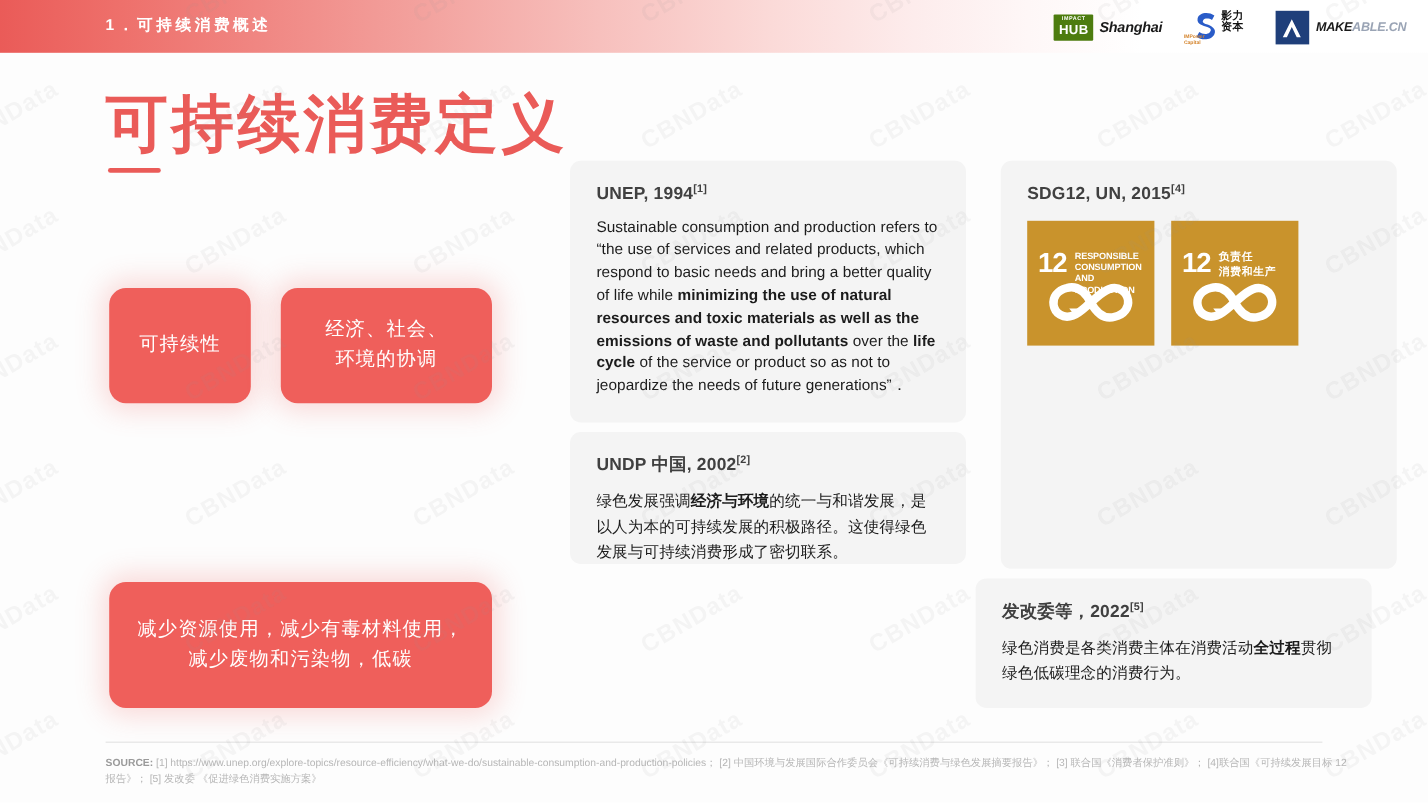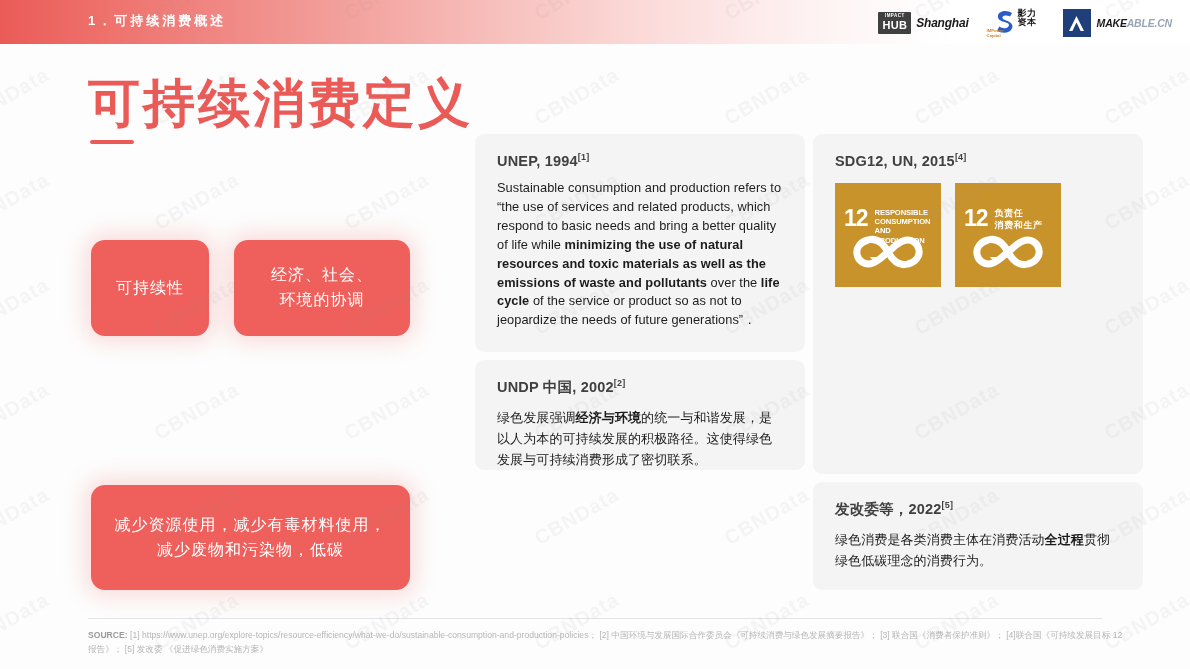--- a/index.html
+++ b/index.html
@@ -29,21 +29,21 @@
     letter-spacing: 3px;
   }
 
   
   .logos {
     position: absolute; right: 18px; top: 9px;
     display: flex; align-items: center; gap: 26px;
   }
   .logo { display: flex; align-items: center; gap: 5px; }
   .logo-ihub-mark {
-    background: #404040; color: #fff;
+    background: #4d7c0f; color: #fff;
     padding: 2px 4px 3px 4px; border-radius: 1px;
     text-align: center; line-height: 1;
   }
   .logo-ihub-mark .lm-top { font-size: 4.5px; font-weight: 700; letter-spacing: .5px; display:block; }
   .logo-ihub-mark .lm-bot { font-size: 11px; font-weight: 800; letter-spacing: .3px; display:block; margin-top:1px;}
   .logo-ihub-text { font-size: 12px; font-weight: 800; color: #1a1a1a; font-style: italic; letter-spacing:-.2px;}
 
   .logo-imp { display:flex; align-items:flex-start; gap:3px; }
   .imp-s { position: relative; width: 20px; height: 28px; }
   .imp-s svg { display:block; }
@@ -103,21 +103,21 @@
   .card-p {
     font-size: 12.8px; line-height: 1.48; color: #1c1c1c;
     letter-spacing: .05px;
   }
   .card-p b { font-weight: 700; }
   .card-p.zh { font-size: 13px; line-height: 1.62; letter-spacing: .1px; }
 
   #c-unep { left: 475px; top: 134px; width: 330px; height: 218px; }
   #c-undp { left: 475px; top: 360px; width: 330px; height: 110px; }
   #c-un   { left: 475px; top: 478px; width: 330px; height: 112px; }
-  #c-sdg  { left: 813px; top: 134px; width: 330px; height: 340px; }
+  #c-sdg  { left: 834px; top: 134px; width: 330px; height: 340px; }
   #c-ndrc { left: 813px; top: 482px; width: 330px; height: 108px; }
 
   
   .sdg-row { display: flex; gap: 14px; margin-top: 14px; }
   .sdg {
     width: 106px; height: 104px; background: #c9932c;
     position: relative; color: #ffffff;
   }
   .sdg-top { display: flex; align-items: flex-start; padding: 9px 0 0 9px; gap: 7px; margin-top: 16px; }
   .sdg-num { font-size: 23px; font-weight: 800; line-height: .9; letter-spacing: -1px; }

